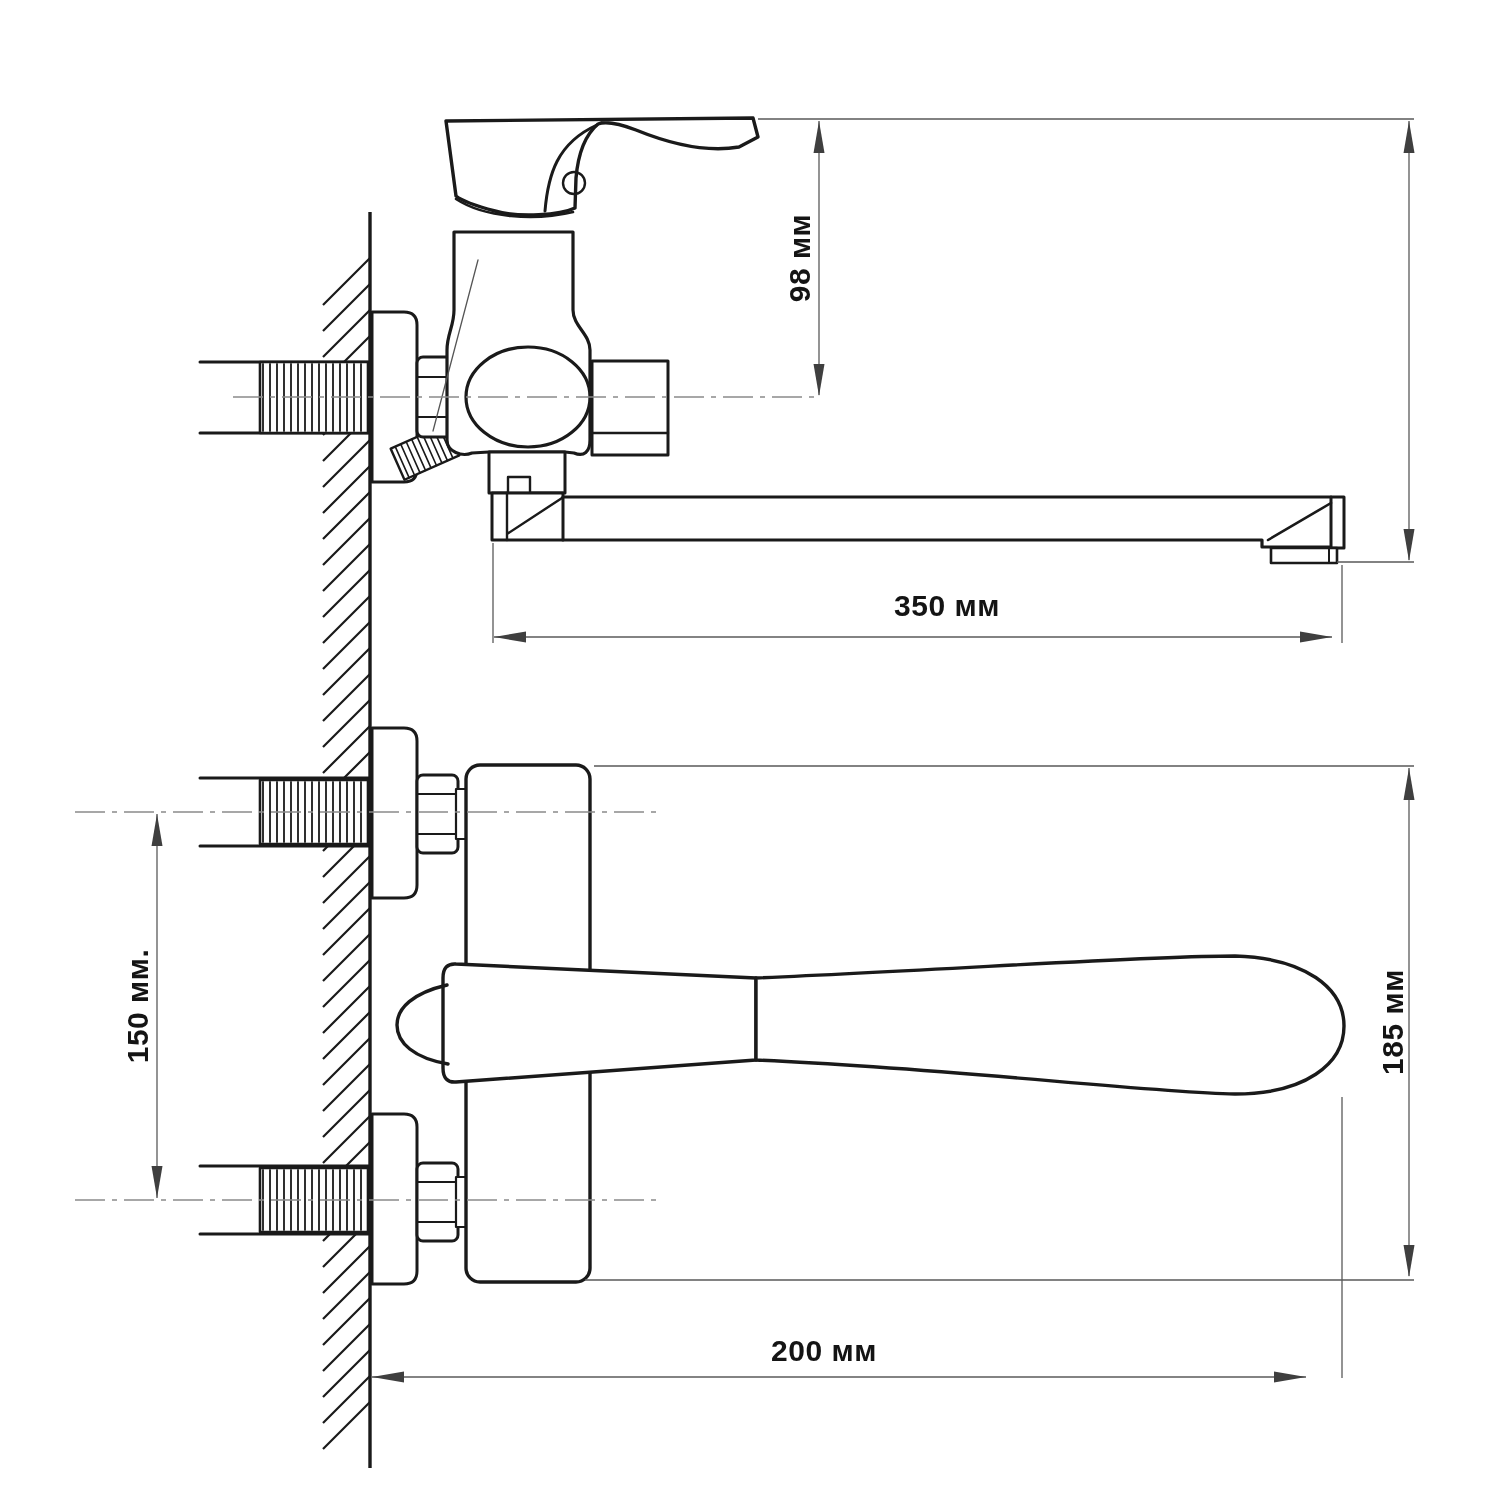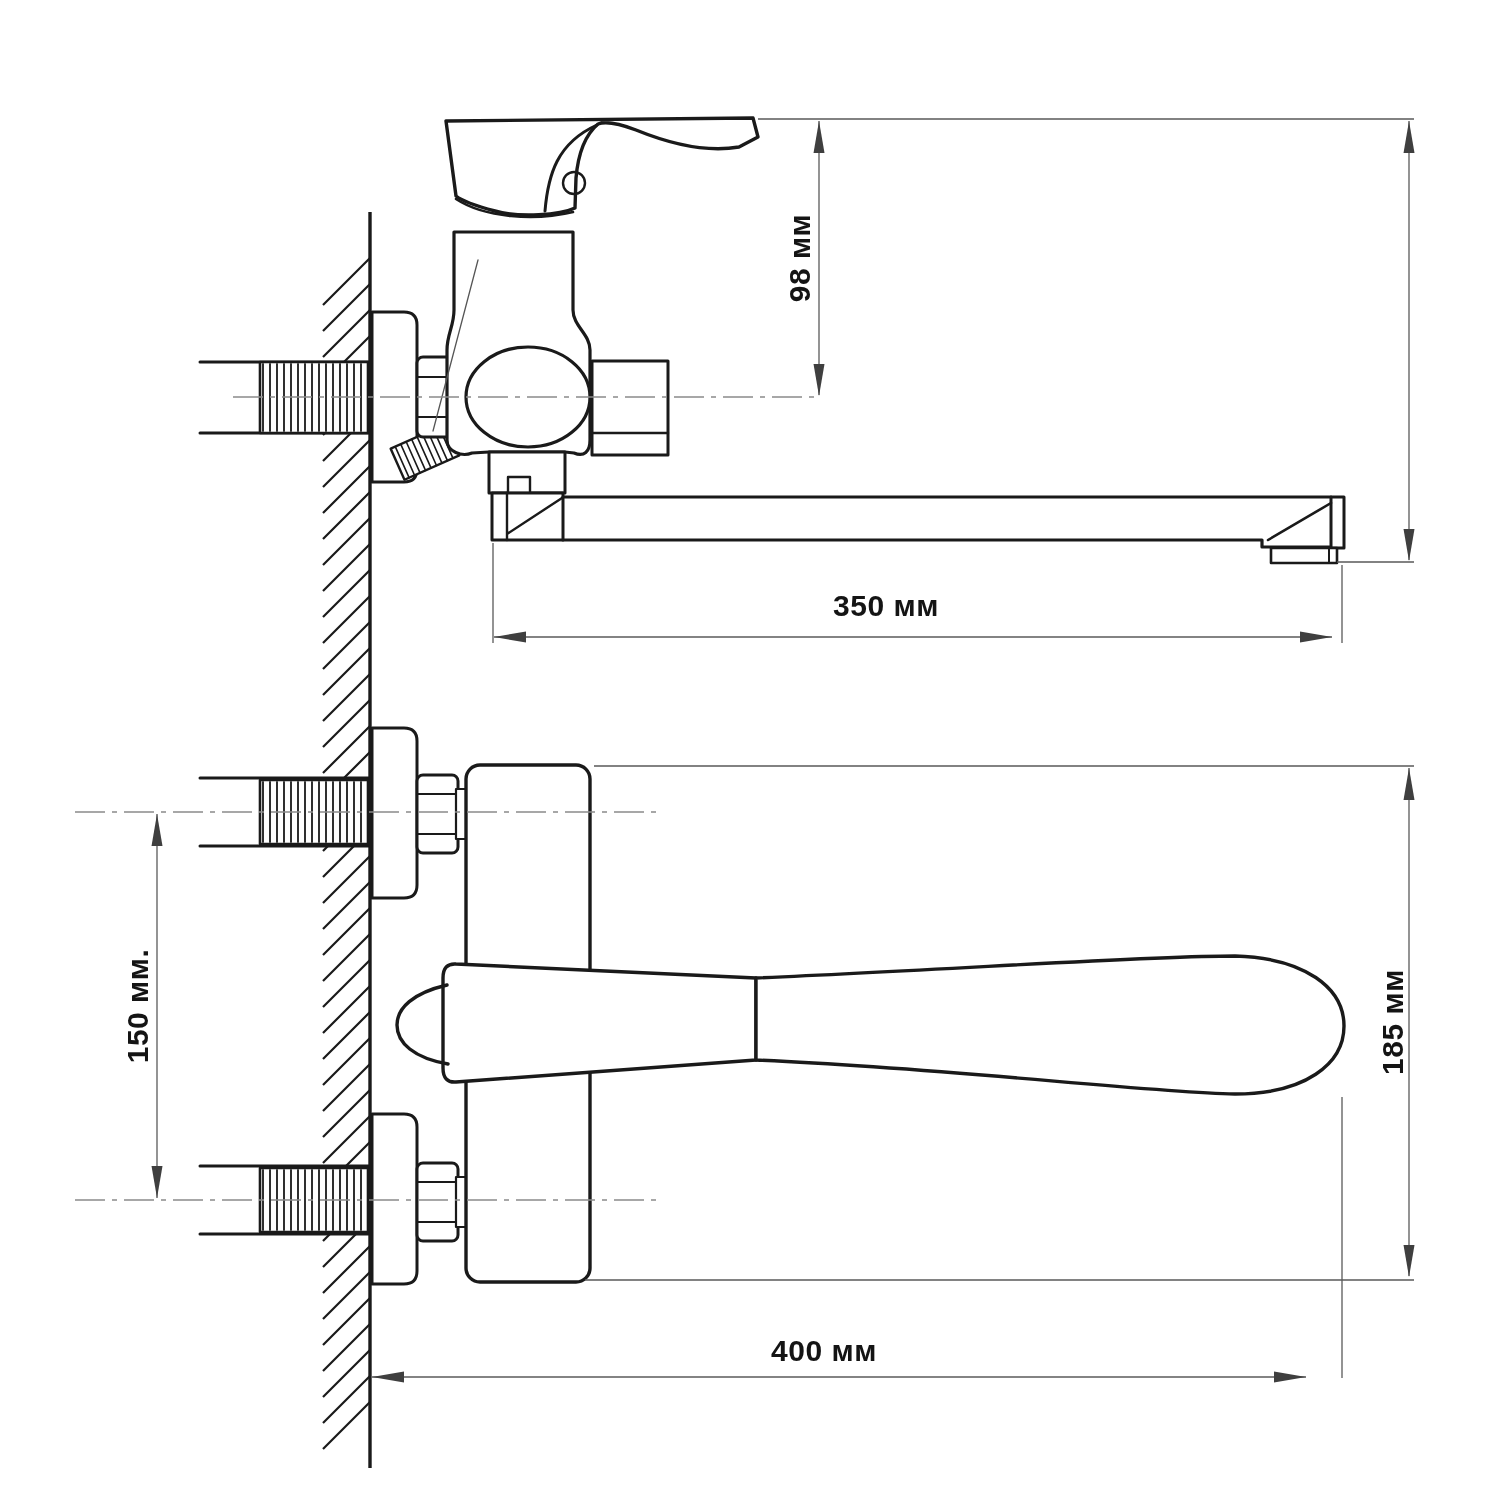--- a/index.html
+++ b/index.html
@@ -148,17 +148,17 @@
 
     <polygon points="1409,768 1403.5,800 1414.5,800"></polygon>
     <polygon points="1409,1277 1403.5,1245 1414.5,1245"></polygon>
 
     <polygon points="372,1377 404,1371.5 404,1382.5"></polygon>
     <polygon points="1306,1377 1274,1371.5 1274,1382.5"></polygon>
   </g>
 </svg>
 
   <div class="dim-label vert" style="left:800px;top:258px;">98 мм</div>
-  <div class="dim-label" style="left:886px;top:606px;">350 мм</div>
+  <div class="dim-label" style="left:947px;top:606px;">350 мм</div>
   <div class="dim-label vert" style="left:138px;top:1006px;">150 мм.</div>
-  <div class="dim-label" style="left:824px;top:1351px;">400 мм</div>
+  <div class="dim-label" style="left:824px;top:1351px;">200 мм</div>
   <div class="dim-label vert" style="left:1393px;top:1022px;">185 мм</div>
 </div>
 
 </body></html>

